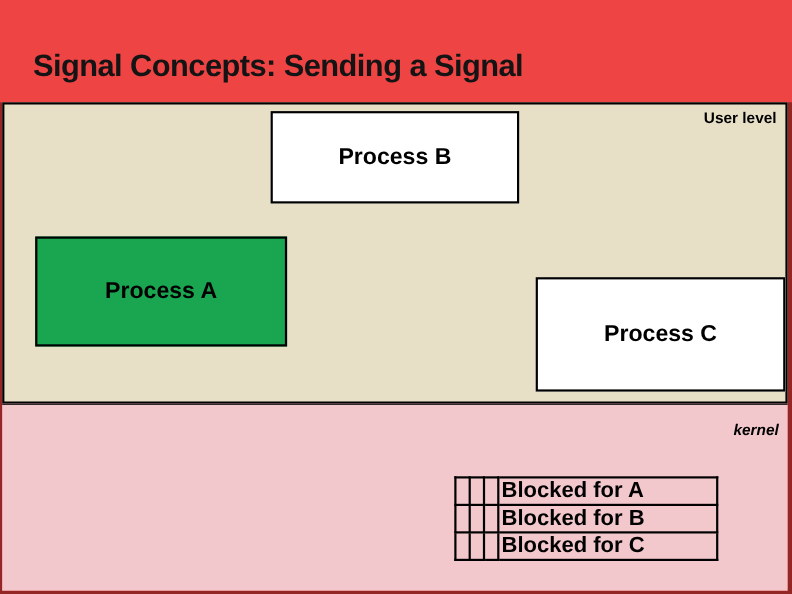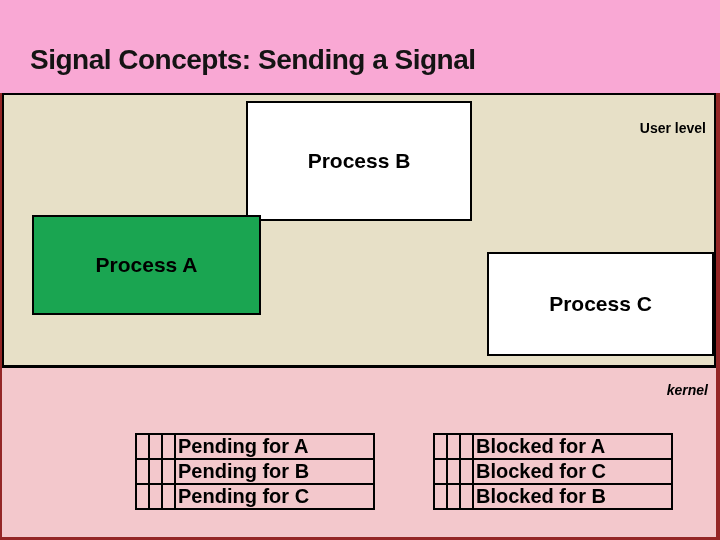--- a/index.html
+++ b/index.html
@@ -12,21 +12,21 @@
     --text:#000000;
   }
   html,body{margin:0;padding:0;}
   body{
     font-family:"Liberation Sans","DejaVu Sans",sans-serif;
     background:#ffffff;
   }
   .slide{
     position:relative;
     width:720px;height:540px;
-    background:#f9a8d4;
+    background:#ef4444;
     overflow:hidden;
   }
   .title{
     position:absolute;
     left:30px;top:44px;
     margin:0;
     font-size:28px;
     font-weight:bold;
     letter-spacing:-0.5px;
     color:#141414;
@@ -56,34 +56,34 @@
     border-top:1px solid var(--outline);
   }
   .region-label{
     position:absolute;
     right:8px;
     font-size:14px;
     font-weight:bold;
     color:var(--text);
     white-space:nowrap;
   }
-  .user-label{top:25px;}
+  .user-label{top:4px;}
   .kernel-label{top:14px;font-style:italic;}
   .proc{
     position:absolute;
     box-sizing:border-box;
     border:2px solid var(--outline);
     display:flex;
     align-items:center;
     justify-content:center;
     font-size:21px;
     font-weight:bold;
     color:var(--text);
   }
-  .proc-b{left:242px;top:6px;width:226px;height:120px;background:var(--white);}
+  .proc-b{left:242px;top:6px;width:226px;height:84px;background:var(--white);}
   .proc-a{left:28px;top:120px;width:229px;height:100px;background:var(--green);}
   .proc-c{left:483px;top:157px;width:227px;height:104px;background:var(--white);text-align:right;}
   .signal-table{
     position:absolute;
     top:65px;
     border-collapse:collapse;
   }
   .signal-table td{
     border:2px solid var(--outline);
     height:23px;
@@ -93,21 +93,21 @@
   .signal-table td.lbl{
     width:195px;
     font-size:20px;
     font-weight:bold;
     line-height:23px;
     color:var(--text);
     padding-left:2px;
     white-space:nowrap;
   }
   .pending{left:133px;}
-  .blocked{left:411px;margin-left:20px;}
+  .blocked{left:411px;}
 </style>
 </head>
 <body>
 
 <div class="slide">
 
   <h1 class="title">Signal Concepts: Sending a Signal</h1>
 
   <div class="content-frame">
 
@@ -123,61 +123,39 @@
       </div>
 
       <div class="proc proc-c">
         <span>Process C</span>
       </div>
     </div>
 
     <div class="kernel">
       <div class="region-label kernel-label">kernel</div>
 
-      <table class="signal-table pending">
-        <tbody>
-          <tr>
-            <td class="slot"></td>
-            <td class="slot"></td>
-            <td class="slot"></td>
-            <td class="lbl">Pending for A</td>
-          </tr>
-          <tr>
-            <td class="slot"></td>
-            <td class="slot"></td>
-            <td class="slot"></td>
-            <td class="lbl">Pending for B</td>
-          </tr>
-          <tr>
-            <td class="slot"></td>
-            <td class="slot"></td>
-            <td class="slot"></td>
-            <td class="lbl">Pending for C</td>
-          </tr>
-        </tbody>
-      </table>
 
       <table class="signal-table blocked">
         <tbody>
           <tr>
             <td class="slot"></td>
             <td class="slot"></td>
             <td class="slot"></td>
             <td class="lbl">Blocked for A</td>
           </tr>
           <tr>
             <td class="slot"></td>
             <td class="slot"></td>
             <td class="slot"></td>
-            <td class="lbl">Blocked for C</td>
+            <td class="lbl">Blocked for B</td>
           </tr>
           <tr>
             <td class="slot"></td>
             <td class="slot"></td>
             <td class="slot"></td>
-            <td class="lbl">Blocked for B</td>
+            <td class="lbl">Blocked for C</td>
           </tr>
         </tbody>
       </table>
     </div>
 
   </div>
 </div>
 
 </body></html>

